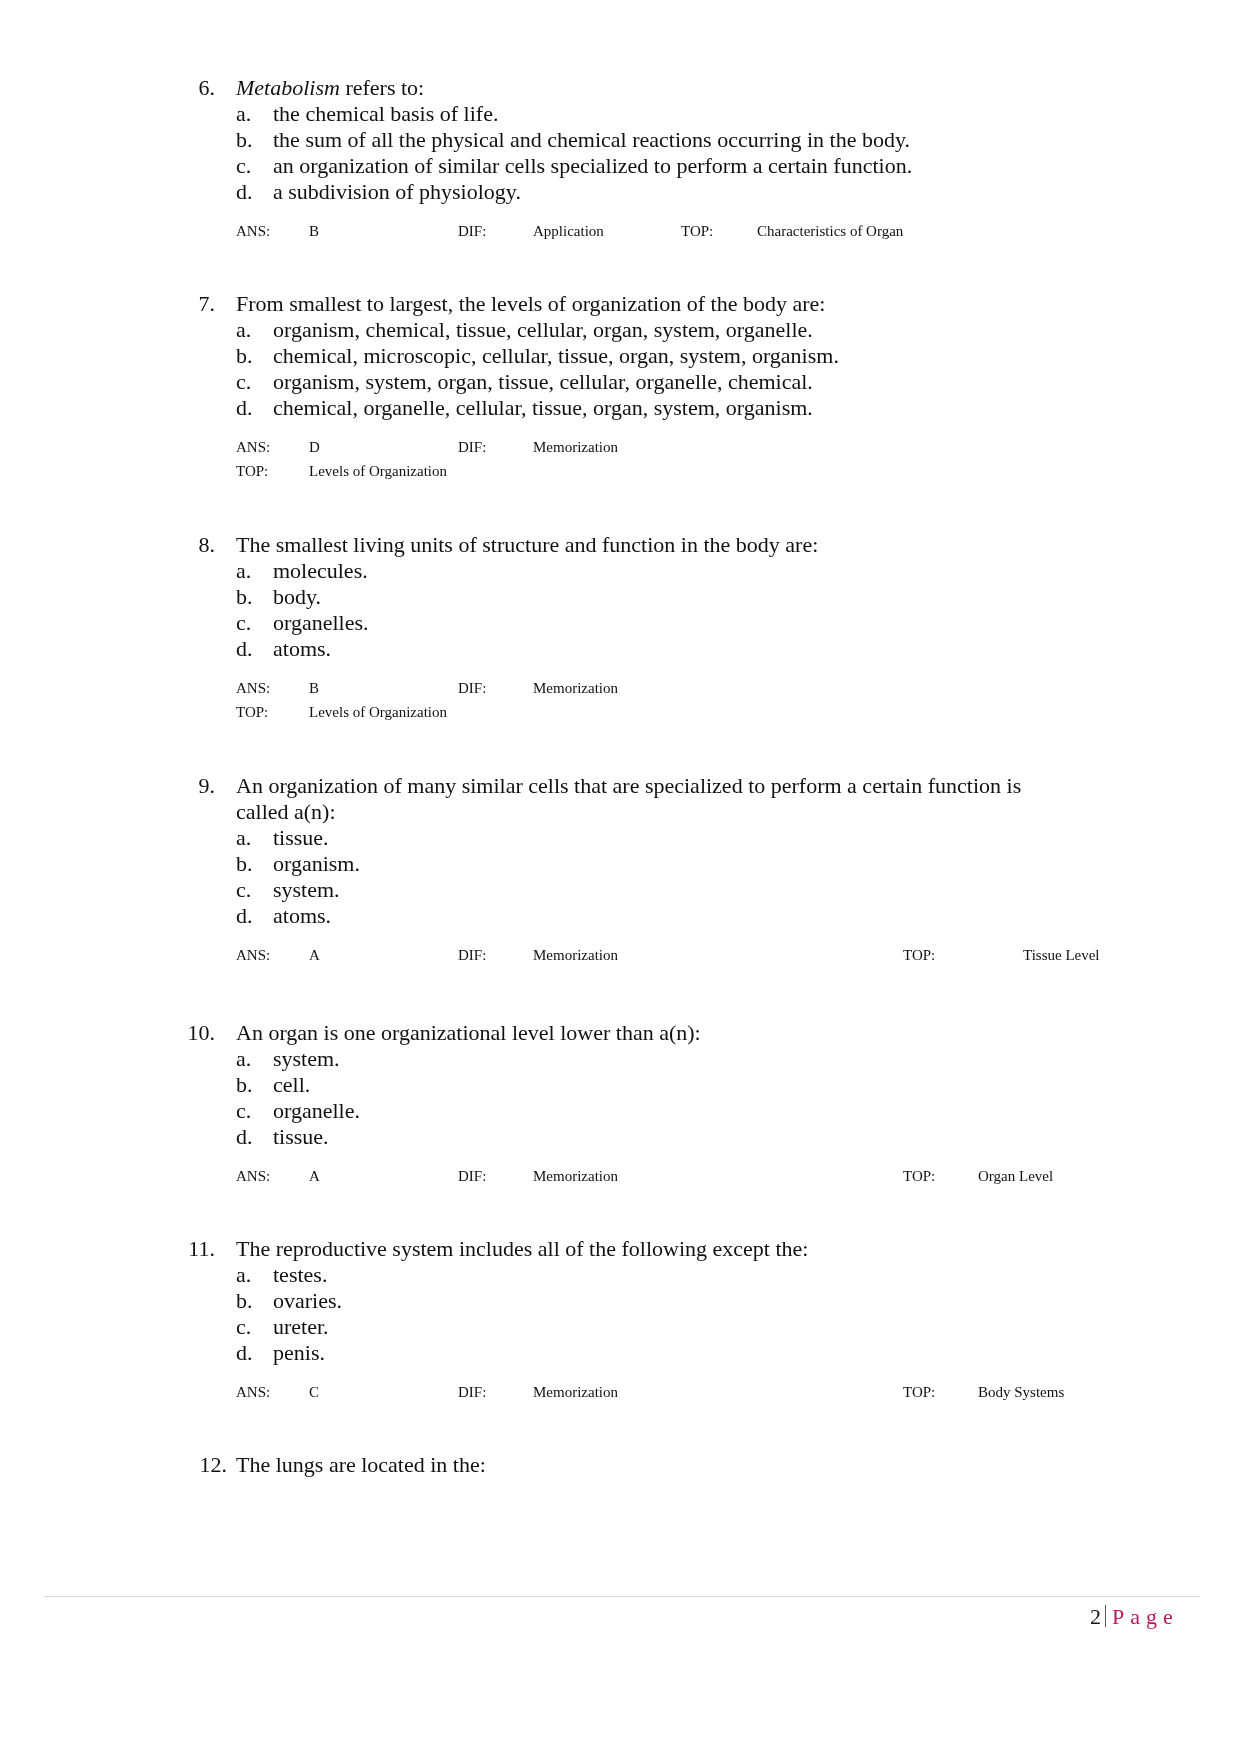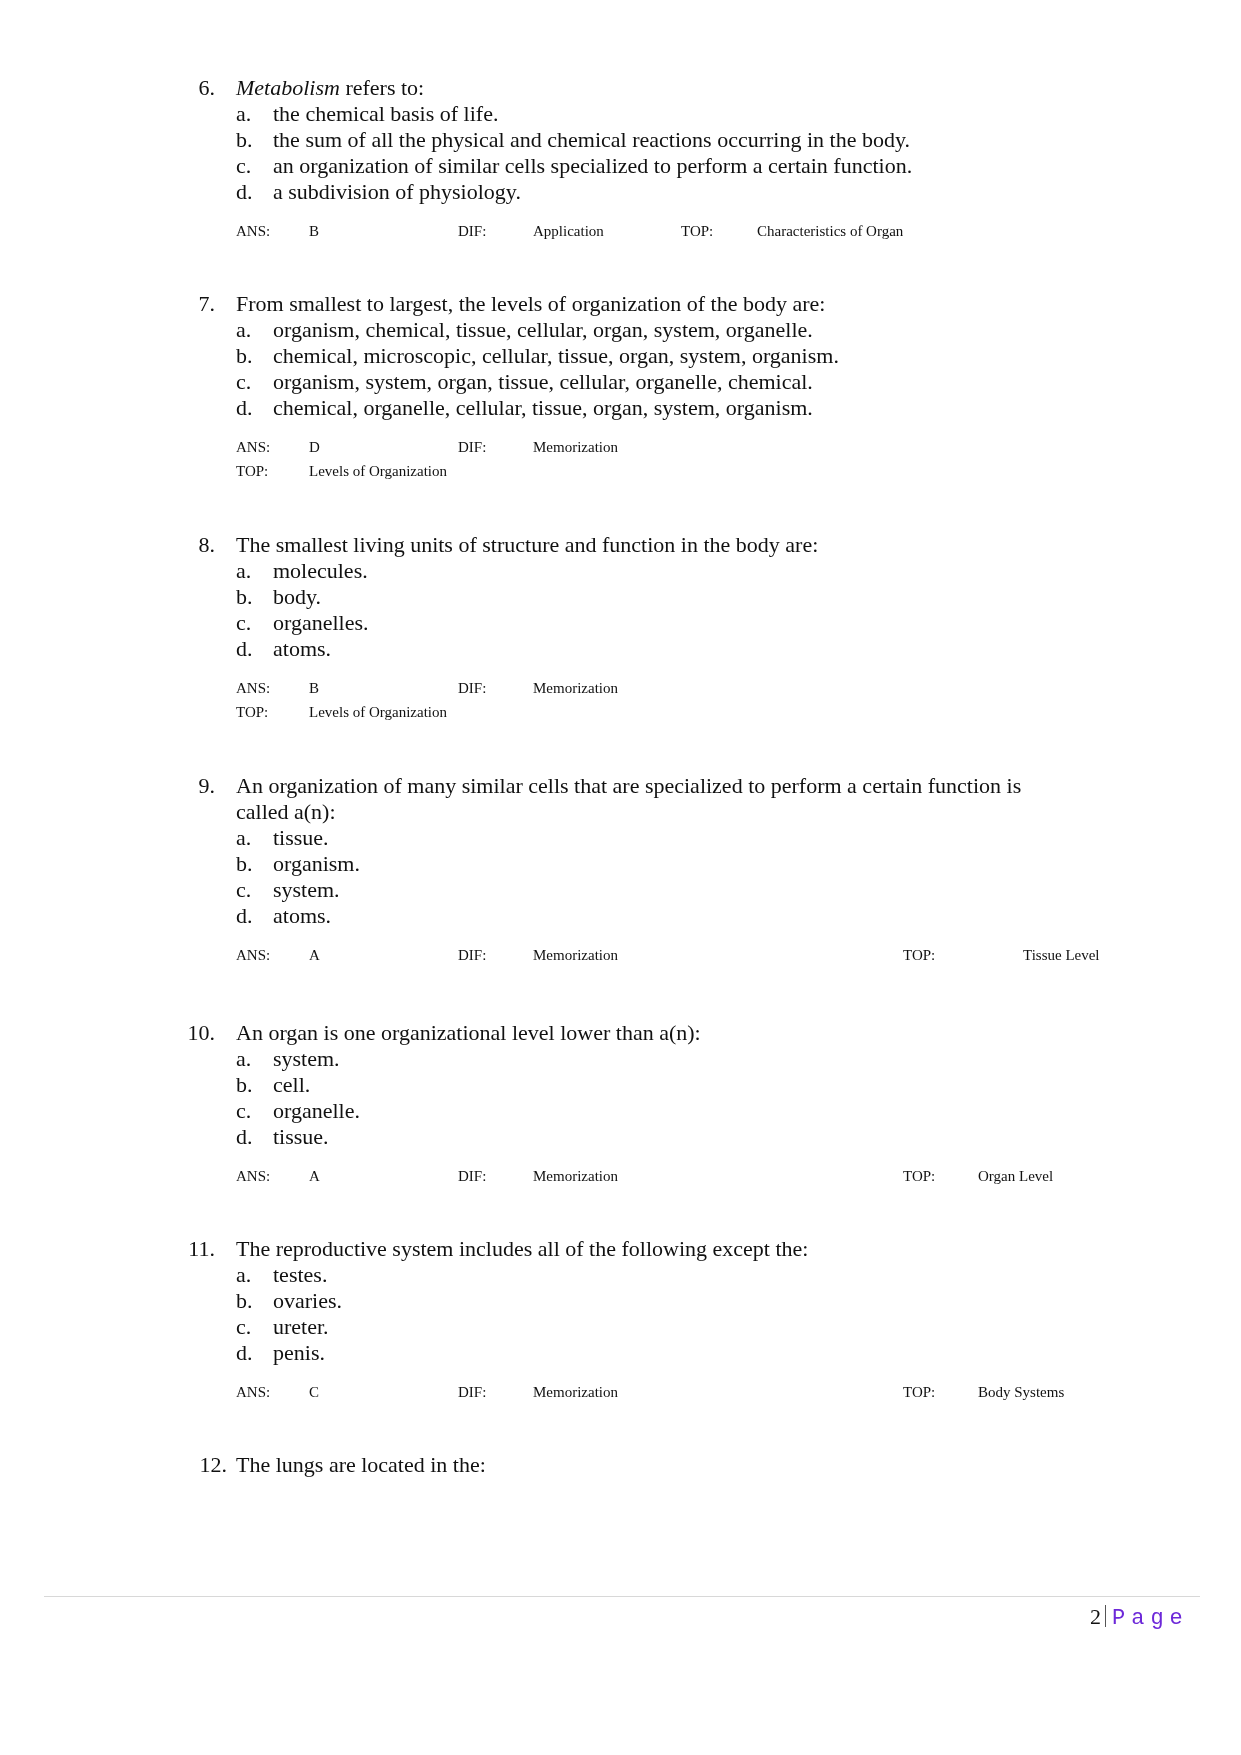--- a/index.html
+++ b/index.html
@@ -13,21 +13,21 @@
     .qline { position: absolute; left: 0; height: 28px; line-height: 28px; white-space: nowrap; }
     .qnum { position: absolute; width: 50px; text-align: right; }
     .qtext { position: absolute; left: 236px; }
     .opt-letter { position: absolute; left: 236px; }
     .opt-text { position: absolute; left: 273px; text-align: center; }
     .meta { position: absolute; height: 26px; line-height: 26px; font-size: 15px; white-space: nowrap; }
     .footer-line { position: absolute; left: 44px; top: 1596px; width: 1156px; height: 1px; background: #d8d8d8; }
     .footer { position: absolute; left: 1090px; top: 1603px; height: 28px; line-height: 28px; font-size: 22px; white-space: nowrap; }
     .footer .num { color: #111; }
     .footer .sep { display: inline-block; width: 1px; height: 22px; background: #555; vertical-align: -3px; margin: 0 6px 0 4px; }
-    .footer .pg { color: #6d28d9; letter-spacing: 6px; font-family: Liberation Mono, monospace; }
+    .footer .pg { color: #be185d; letter-spacing: 6px; }
     em { font-style: italic; }
   </style>
 </head>
 <body>
 
 <div class="q" style="top:74px;">
   <div class="qline" style="top:0;">
     <span class="qnum" style="left:165px;">6.</span>
     <span class="qtext"><em>Metabolism</em><span> refers to:</span></span>
   </div>

